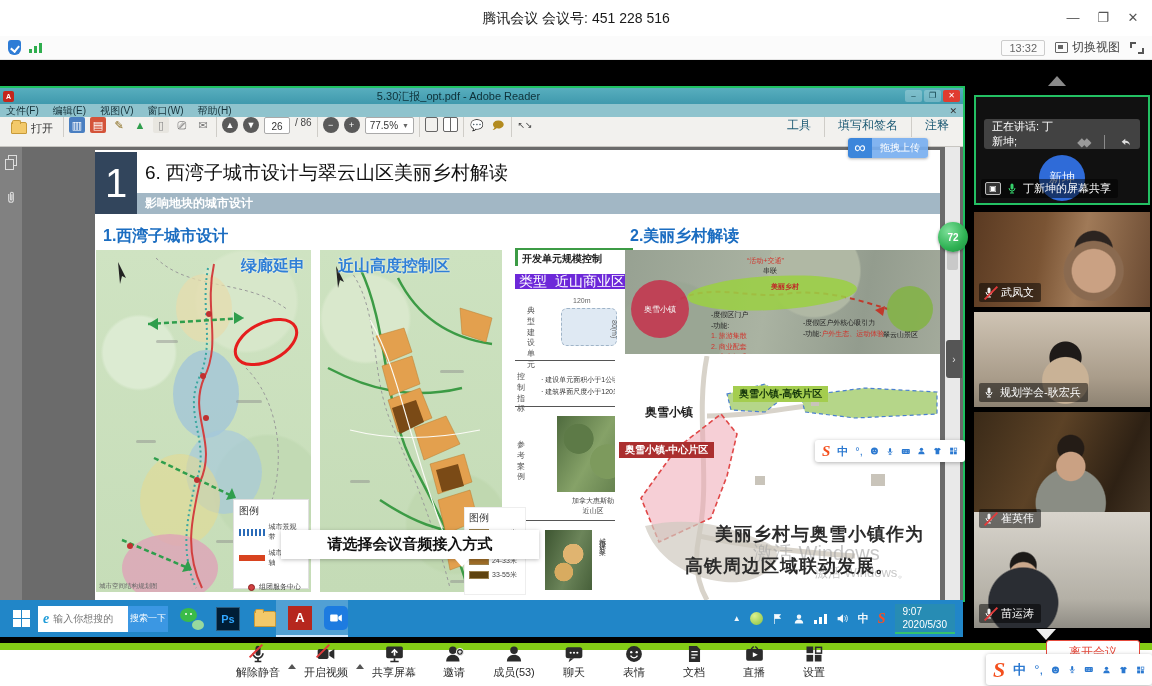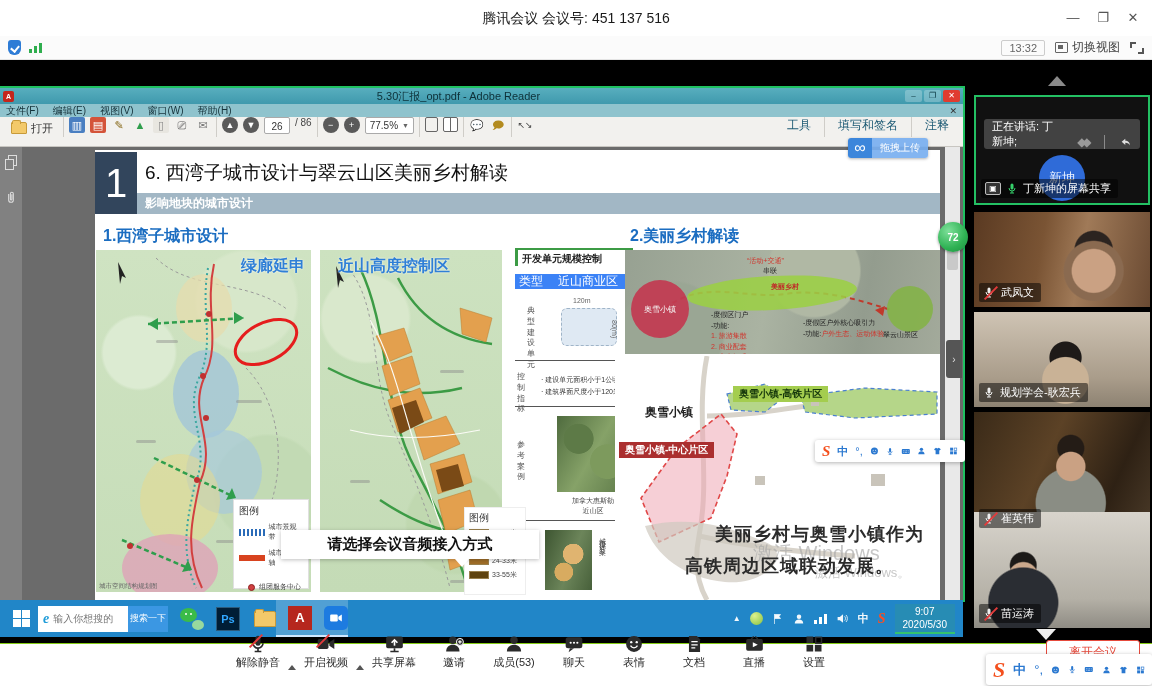--- a/index.html
+++ b/index.html
@@ -76,21 +76,21 @@
 .legend1{left:138px;top:250px;width:74px;height:88px;background:#fff;padding:4px 5px;font-size:7px;color:#444;box-shadow:0 0 0 1px #e0e0e0}
 .l1title{font-size:10px;color:#333;margin-bottom:4px}
 .l1row{display:flex;align-items:center;gap:4px;margin-bottom:6px}
 .stripes{width:26px;height:7px;background:repeating-linear-gradient(90deg,#2b6cb8 0 2px,#fff 2px 4px)}
 .redbar{width:26px;height:6px;background:#d8431f}
 .reddot{width:7px;height:7px;border-radius:50%;background:#d04040;border:1px solid #8c1f1f;margin-left:9px}
 .mapcap{font-size:6.5px;color:#666}
 
 #panel{left:420px;top:98px;width:118px;height:352px;font-size:8px}
 .ptitle{font-weight:bold;color:#222;font-size:10px;border-left:3px solid #3c9b45;border-top:2px solid #3c9b45;padding:2px 0 0 4px}
-.predbar{position:absolute;left:0;top:26px;width:118px;height:15px;background:#3b82f6;color:#fff;display:flex;align-items:center;font-size:12px}
+.predbar{position:absolute;left:0;top:26px;width:118px;height:15px;background:#6d28d9;color:#fff;display:flex;align-items:center;font-size:14px}
 .vlabel{color:#555;width:14px;word-break:break-all;line-height:1.35;font-size:8px}
 .unitrect{position:absolute;left:46px;top:60px;width:56px;height:38px;background:#dfe9f3;border:1px dashed #9fb4c8;border-radius:6px}
 .dim{position:absolute;font-size:7px;color:#666}
 .phr{position:absolute;left:0;width:118px;border-top:1.5px solid #555}
 .ctrl-lines{position:absolute;left:26px;top:126px;width:92px;font-size:7px;color:#333;line-height:1.7}
 .refphoto{position:absolute;left:42px;top:168px;width:72px;height:76px;background:
  radial-gradient(circle at 30% 30%,#5d7a47 0 20%,transparent 21%),
  radial-gradient(circle at 70% 60%,#7d9a5d 0 25%,transparent 26%),
  linear-gradient(120deg,#4f6b3e,#86a268 50%,#5c7847)}
 .refcap{position:absolute;left:42px;width:72px;text-align:center;font-size:7px;color:#444}
@@ -141,42 +141,42 @@
 .tapp.active{background:rgba(255,255,255,.22);border-bottom:2px solid #cfe8ff}
 .wechat{position:relative;width:24px;height:22px}
 .wechat .b1{position:absolute;left:0;top:0;width:17px;height:14px;background:#3bbb49;border-radius:50%}
 .wechat .b2{position:absolute;right:0;bottom:0;width:12px;height:10px;background:#97d99e;border-radius:50%}
 .wechat .e{position:absolute;width:2px;height:2px;background:#fff;border-radius:50%}
 .psbox{width:24px;height:24px;background:#001e36;border:1px solid #2d5a7a;color:#31a8ff;font-size:11px;font-weight:bold;display:flex;align-items:center;justify-content:center}
 .adbox{width:24px;height:24px;background:#b6271e;color:#fff;display:flex;align-items:center;justify-content:center;font-size:13px;font-weight:bold}
 .mtbox{width:24px;height:24px;background:#1d7be0;border-radius:5px;display:flex;align-items:center;justify-content:center}
 .tray{margin-left:auto;display:flex;align-items:center;gap:9px;color:#fff;font-size:11px;padding-right:4px}
 .trayi{opacity:.95;display:flex;align-items:center}
-.traytime{text-align:center;font-size:10px;line-height:1.3;background:rgba(60,160,120,.25);padding:1px 8px;border-bottom:2px solid #35c26e}
+.traytime{text-align:left;font-size:10px;line-height:1.3;background:rgba(60,160,120,.25);padding:1px 8px;border-bottom:2px solid #35c26e}
 
 #sidebar{left:970px;top:60px;width:182px;height:583px;background:#000}
 .tri-up{left:1048px;top:76px;width:0;height:0;border-left:9px solid transparent;border-right:9px solid transparent;border-bottom:10px solid #8a8a8a}
 .tri-down{left:1036px;top:629px;width:0;height:0;border-left:10px solid transparent;border-right:10px solid transparent;border-top:11px solid #eee;z-index:70}
 .tile{position:absolute;left:974px;width:176px;background:#111;overflow:hidden}
 .tile .nlabel{position:absolute;left:5px;bottom:5px;display:flex;align-items:center;gap:5px;background:rgba(0,0,0,.5);padding:2px 7px 2px 4px;border-radius:2px;color:#fff;font-size:11px;z-index:5}
 .speakbar{position:absolute;left:8px;top:22px;right:8px;height:30px;background:rgba(72,72,72,.9);border-radius:3px;display:flex;align-items:flex-end;gap:14px;padding:0 8px;color:#fff;font-size:11px;z-index:6}
 .diamonds{color:#9a9a9a;font-size:12px;letter-spacing:-4px;margin-left:auto}
 .vdiv{width:1px;height:14px;background:#8a8a8a;margin:0 2px}
 .avatar{position:absolute;left:50%;top:58px;transform:translateX(-50%);width:46px;height:46px;border-radius:50%;background:#2f6bd8;color:#e8f0ff;font-size:13px;display:flex;align-items:center;justify-content:center}
 .shareic{width:16px;height:13px;background:#333;border:1px solid #bbb;border-radius:2px;display:flex;align-items:center;justify-content:center;color:#fff;font-size:8px}
 .micwrap{position:relative;width:13px;height:14px}
 .slash{position:absolute;left:1px;top:0;width:15px;height:14px}
 .slash:before{content:"";position:absolute;left:6px;top:-2px;width:2px;height:18px;background:#e23b3b;transform:rotate(45deg)}
 
 .v-wufw{background:radial-gradient(circle at 68% 62%,#caa183 0 16%,#8a6a50 17% 22%,transparent 23%),radial-gradient(circle at 68% 40%,#2c2420 0 14%,transparent 15%),linear-gradient(100deg,#5a3a22,#7a5434 38%,#a07a58 60%,#6a4a32 100%)}
 .v-geng{background:radial-gradient(circle at 52% 72%,#c9b296 0 20%,transparent 21%),radial-gradient(circle at 52% 48%,#1e1a18 0 15%,transparent 16%),linear-gradient(#cfc4b4,#a99c8a 70%,#8d8272)}
 .v-cui{background:radial-gradient(circle at 55% 45%,#caa183 0 12%,transparent 13%),radial-gradient(circle at 55% 30%,#241c16 0 10%,transparent 11%),radial-gradient(circle at 55% 75%,#8a8d84 0 26%,transparent 27%),linear-gradient(115deg,#3a2a18,#5c4226 40%,#2e2114 75%,#4a3a28)}
 .v-miao{background:radial-gradient(circle at 28% 78%,#2a2d33 0 22%,transparent 23%),radial-gradient(circle at 28% 56%,#caa88c 0 10%,transparent 11%),radial-gradient(circle at 28% 46%,#1c1a18 0 9%,transparent 10%),linear-gradient(#d8d4cc,#b4b0a6 75%,#8f8c84)}
 
-#bottombar{left:0;top:643px;width:1152px;height:43px;background:#fff;border-top:1px solid #84cc16;display:flex;align-items:flex-end;padding:3px 0 16px 228px;gap:0;z-index:45}
+#bottombar{left:0;top:643px;width:1152px;height:43px;background:#fff;border-top:7px solid #84cc16;display:flex;align-items:center;padding:3px 0 16px 228px;gap:0;z-index:45}
 .tool{width:60px;display:flex;flex-direction:column;align-items:center;gap:1px;color:#2b2b2b}
 .tool .lb{font-size:11px;white-space:nowrap}
 .caretup{width:0;height:0;border-left:4px solid transparent;border-right:4px solid transparent;border-bottom:5px solid #555;margin-top:9px}
 #leavebtn{left:1046px;top:640px;width:94px;height:24px;background:#fff;border:1px solid #e64a3c;border-radius:3px;color:#e64a3c;font-size:12px;display:flex;align-items:center;justify-content:center;z-index:50}
 </style>
 </head>
 <body>
 
 <svg width="0" height="0" style="position:absolute">
 <defs>
@@ -250,21 +250,21 @@
 <symbol id="s-clip" viewBox="0 0 24 24">
         <path d="M8.5 6v9a3.5 3.5 0 0 0 7 0V5.5a2.2 2.2 0 0 0-4.4 0V14a1.1 1.1 0 0 0 2.2 0V6.5" fill="none" stroke="currentColor" stroke-width="1.6"></path>
       </symbol>
 <symbol id="s-flag" viewBox="0 0 24 24">
         <path d="M5 2v20M5 3h12l-3 4 3 4H5" fill="currentColor" stroke="currentColor" stroke-width="1.4"></path>
       </symbol>
 </defs>
 </svg>
 
 <div class="a f" id="titlebar">
-  <div class="tt">腾讯会议 会议号: 451 137 516</div>
+  <div class="tt">腾讯会议 会议号: 451 228 516</div>
   <div class="a f" style="right:4px;top:0">
     <div class="winbtn">—</div>
     <div class="winbtn">❐</div>
     <div class="winbtn">✕</div>
   </div>
 </div>
 
 <div class="a" id="statusbar">
   <span class="shield"></span>
   <span class="sig">

